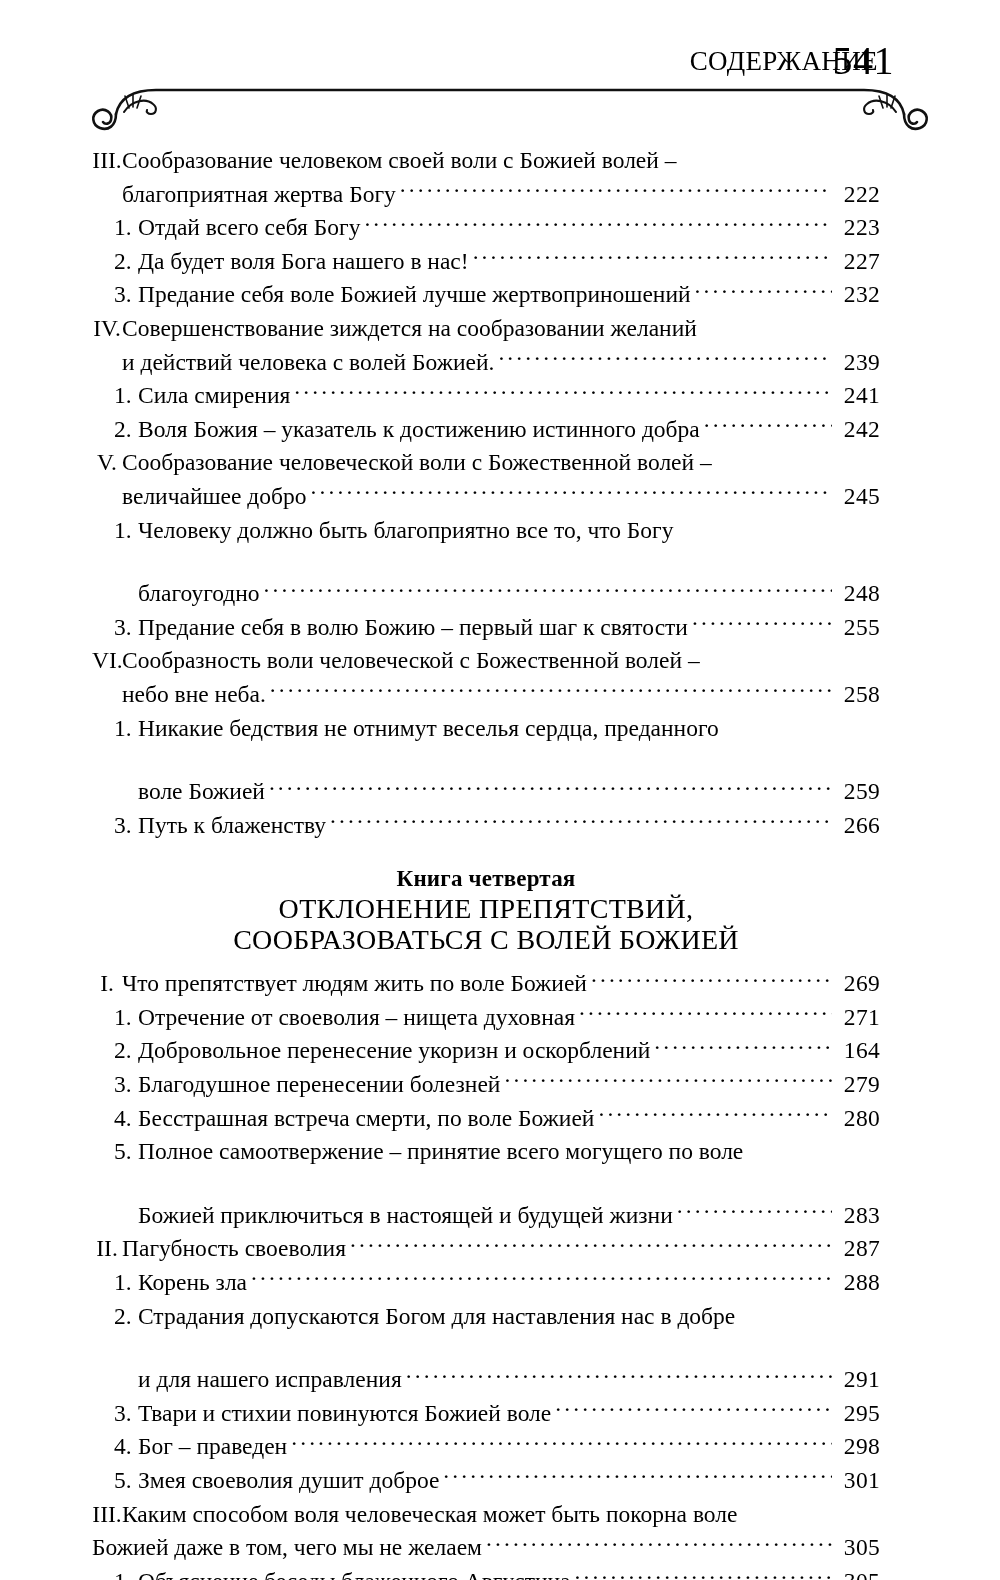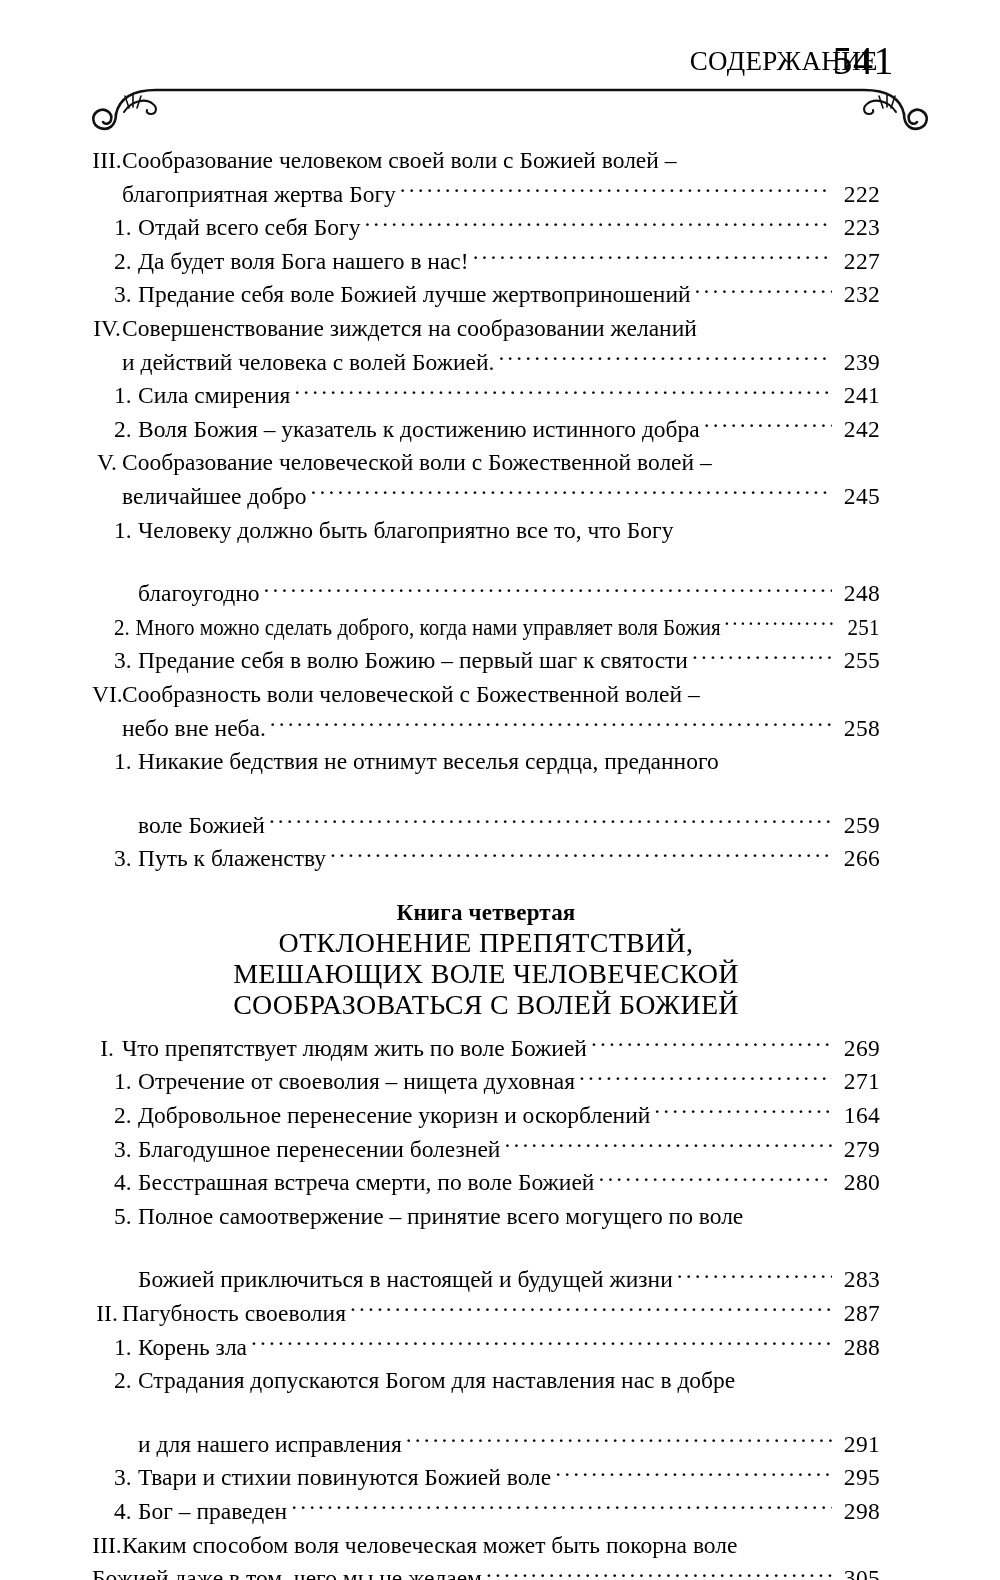--- a/index.html
+++ b/index.html
@@ -264,27 +264,20 @@
           </div>
         </div>
         <div class="entry cont-item">
           <div class="row">
             <span class="rowlabel"><span>благоугодно</span></span>
             <span class="leader"></span>
             <span class="folio">248</span>
           </div>
         </div>
         <div class="entry lvl-item">
-          <div class="row condensed">
-            <span class="rowlabel"><span class="num">2.</span><span>Много можно сделать доброго, когда нами управляет воля Божия</span></span>
-            <span class="leader"></span>
-            <span class="folio">251</span>
-          </div>
-        </div>
-        <div class="entry lvl-item">
           <div class="row">
             <span class="rowlabel"><span class="num">3.</span><span>Предание себя в волю Божию – первый шаг к святости</span></span>
             <span class="leader"></span>
             <span class="folio">255</span>
           </div>
         </div>
         <div class="entry lvl-roman">
           <div class="row">
             <span class="rowlabel"><span class="num">VI.</span><span>Сообразность воли человеческой с Божественной волей –</span></span>
           </div>
@@ -314,21 +307,20 @@
             <span class="leader"></span>
             <span class="folio">266</span>
           </div>
         </div>
       </div>
 
     <div class="bookhead" style="position:static; margin-top:22px; margin-bottom:12px;text-align:center;">
       <div class="kicker">Книга четвертая</div>
       <div id="book-title-lines">
           <div class="maintitle">ОТКЛОНЕНИЕ ПРЕПЯТСТВИЙ,</div>
-          <div class="maintitle">МЕШАЮЩИХ ВОЛЕ ЧЕЛОВЕЧЕСКОЙ</div>
           <div class="maintitle">СООБРАЗОВАТЬСЯ С ВОЛЕЙ БОЖИЕЙ</div>
         </div>
     </div>
 
     <div id="part-two">
         <div class="entry lvl-roman">
           <div class="row">
             <span class="rowlabel"><span class="num">I.</span><span>Что препятствует людям жить по воле Божией</span></span>
             <span class="leader"></span>
             <span class="folio">269</span>
@@ -405,20 +397,27 @@
             <span class="rowlabel"><span class="num">3.</span><span>Твари и стихии повинуются Божией воле</span></span>
             <span class="leader"></span>
             <span class="folio">295</span>
           </div>
         </div>
         <div class="entry lvl-item">
           <div class="row">
             <span class="rowlabel"><span class="num">4.</span><span>Бог – праведен</span></span>
             <span class="leader"></span>
             <span class="folio">298</span>
+          </div>
+        </div>
+        <div class="entry lvl-item">
+          <div class="row">
+            <span class="rowlabel"><span class="num">5.</span><span>Змея своеволия душит доброе</span></span>
+            <span class="leader"></span>
+            <span class="folio">301</span>
           </div>
         </div>
         <div class="entry lvl-roman">
           <div class="row">
             <span class="rowlabel"><span class="num">III.</span><span>Каким способом воля человеческая может быть покорна воле</span></span>
           </div>
         </div>
         <div class="entry cont-flush">
           <div class="row">
             <span class="rowlabel"><span>Божией даже в том, чего мы не желаем</span></span>

